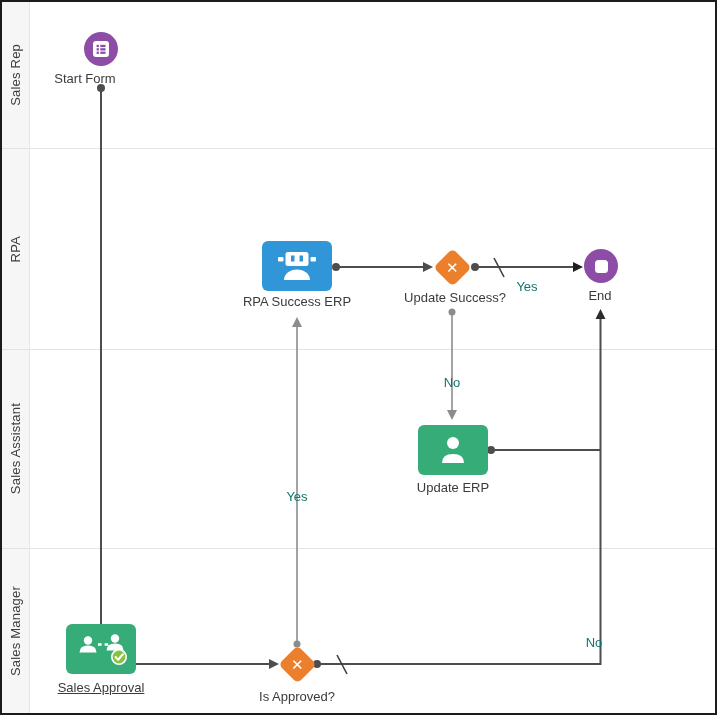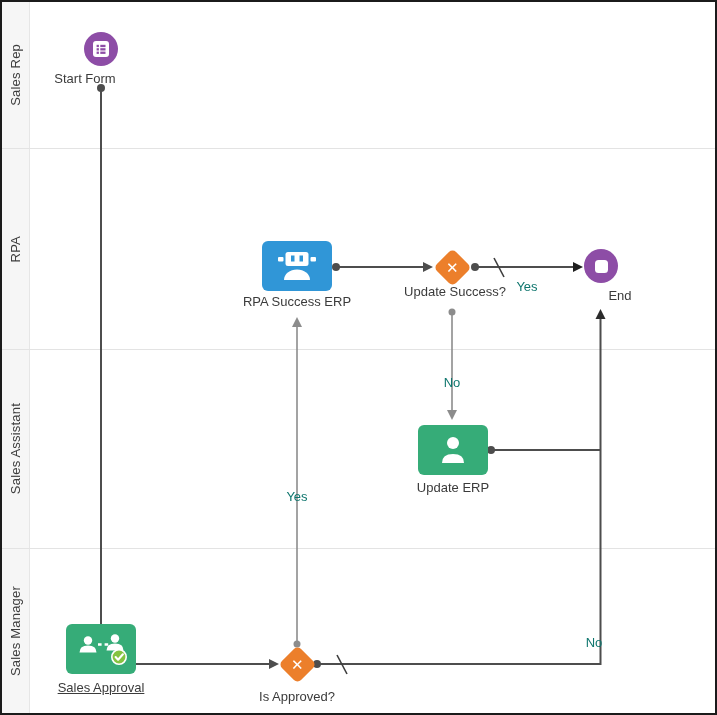--- a/index.html
+++ b/index.html
@@ -121,26 +121,26 @@
       <rect x="14" y="6.5" width="3.5" height="6" fill="#3096d7"></rect>
       <rect x="22.5" y="6.5" width="3.5" height="6" fill="#3096d7"></rect>
       <path d="M7 31 a13 10.5 0 0 1 26 0 z" fill="#fff"></path>
     </svg>
   </div>
   <div class="node-label" style="left:297px;top:294px;">RPA Success ERP</div>
 
   <div class="node gateway" style="left:438.5px;top:254px;">
     <span class="x">✕</span>
   </div>
-  <div class="node-label" style="left:455px;top:284px;">Update Success?</div>
+  <div class="node-label" style="left:455px;top:290px;">Update Success?</div>
 
   <div class="node event" style="left:584px;top:249px;">
     <div class="end-square"></div>
   </div>
-  <div class="node-label" style="left:600px;top:288px;margin-left:20px;">End</div>
+  <div class="node-label" style="left:600px;top:288px;">End</div>
 
   <div class="node task green" style="left:418px;top:425px;">
     <svg width="40" height="34" viewBox="0 0 40 34">
       <circle cx="20" cy="10" r="6" fill="#fff"></circle>
       <path d="M9 30 q0 -9 11 -9 q11 0 11 9 z" fill="#fff"></path>
     </svg>
   </div>
   <div class="node-label" style="left:453px;top:480px;">Update ERP</div>
 
   <div class="node task green" style="left:66px;top:624px;">

